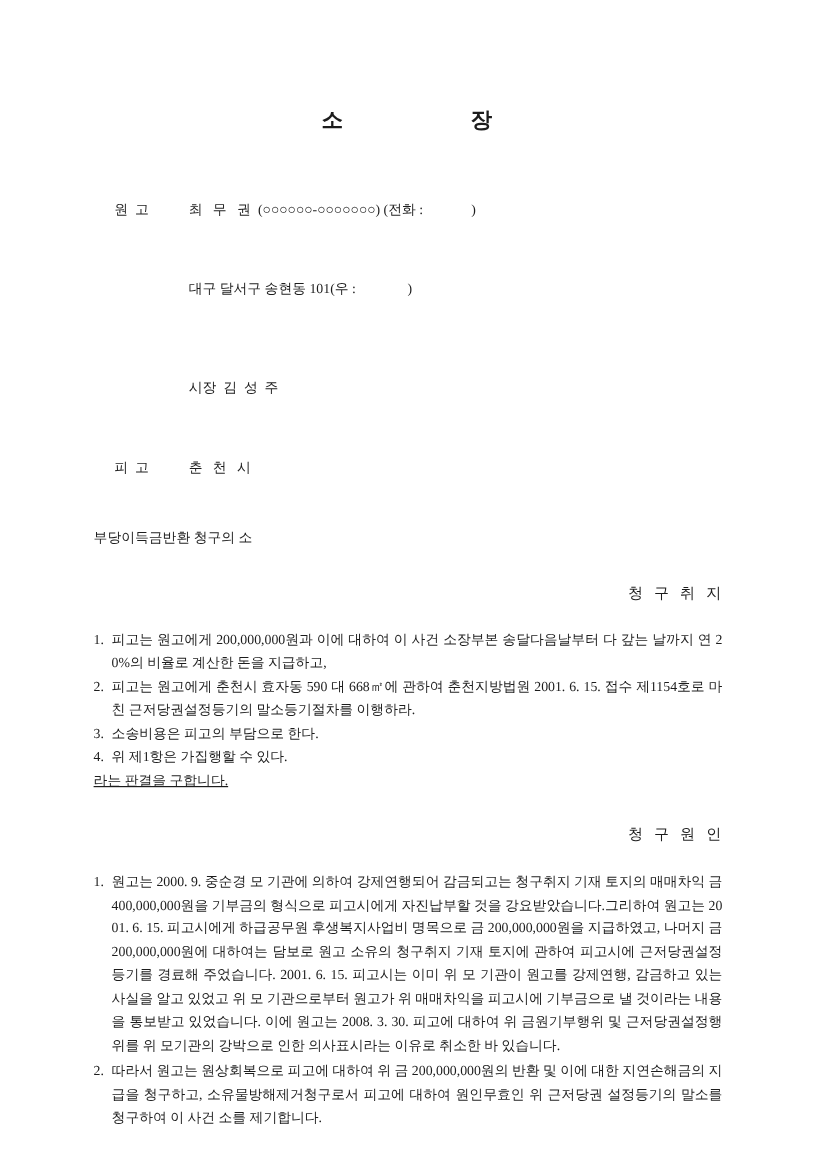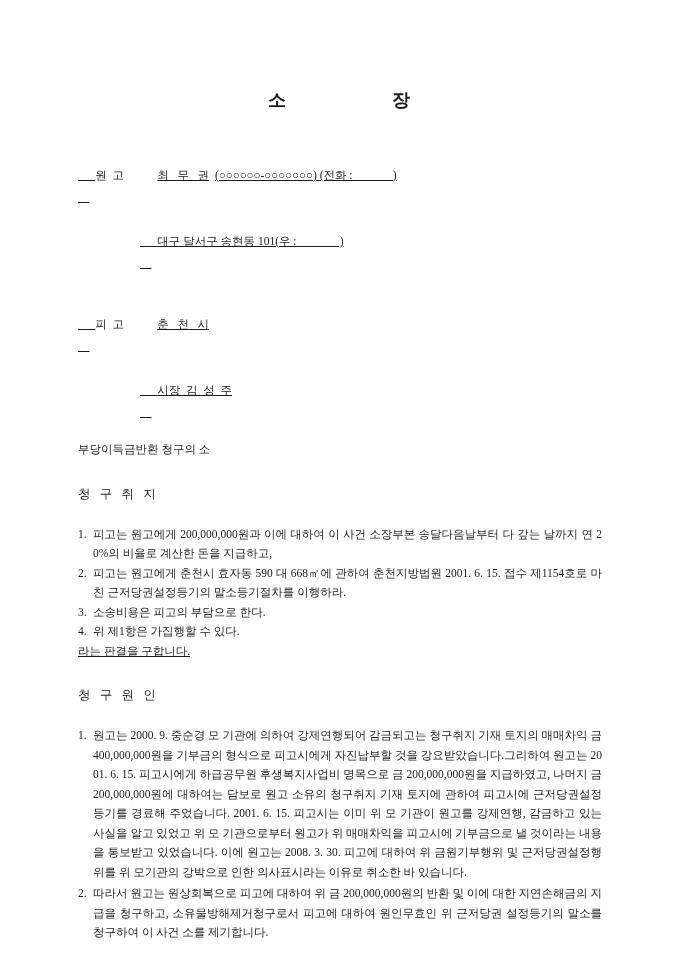--- a/index.html
+++ b/index.html
@@ -20,36 +20,35 @@
     white-space: pre;
     letter-spacing: 2px;
     margin-bottom: 30px;
   }
 
   .party-block { margin-bottom: 17px; }
   .party-line {
     font-size: 11.5px;
     line-height: 22px;
     white-space: pre;
-    text-decoration: underline;
   }
   .party-line.indent { padding-left: 62px; }
   .party-label { display: inline-block; width: 62px; }
   .party-name { margin-right: 6px; }
 
   .case-title {
     font-size: 11.5px;
     line-height: 19.5px;
     margin-top: 8px;
   }
 
   .section-heading {
     font-size: 12.5px;
     font-weight: 400;
-    text-align: left;
+    text-align: right;
     white-space: pre;
     letter-spacing: 1px;
     margin: 26px 0 22px 0;
   }
 
   .num-item {
     display: flex;
     font-size: 11.5px;
     line-height: 19.5px;
   }
@@ -77,25 +76,25 @@
   <div class="party-block">
     <div class="party-line">
       <span class="party-label">원  고</span><span class="party-name">최   무   권</span><span class="party-extra">(○○○○○○-○○○○○○○) (전화 :              )</span>
     </div>
     <div class="party-line indent">
       <span>대구 달서구 송현동 101(우 :               )</span>
     </div>
   </div>
 
   <div class="party-block">
+    <div class="party-line indent">
+      <span>시장  김  성  주</span>
+    </div>
     <div class="party-line">
       <span class="party-label">피  고</span><span class="party-name">춘   천   시</span>
-    </div>
-    <div class="party-line indent">
-      <span>시장  김  성  주</span>
     </div>
   </div>
 
   <p class="case-title">부당이득금반환 청구의 소</p>
 
   <h2 class="section-heading">청  구  취  지</h2>
 
   <div class="purport">
     <div class="num-item">
       <span class="num">1.</span>

